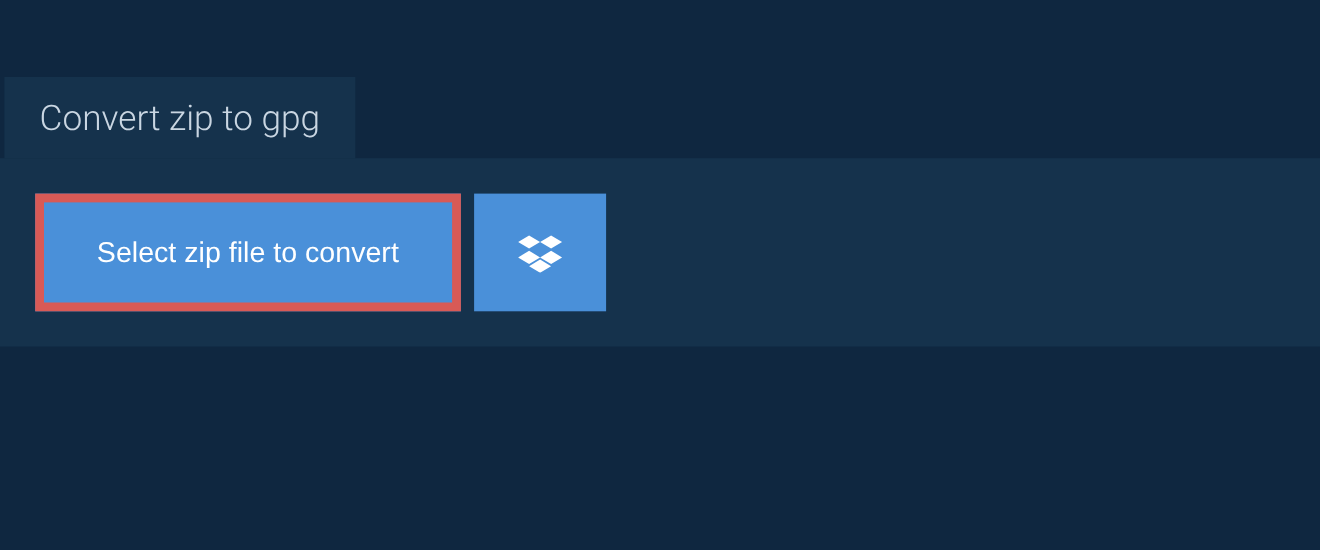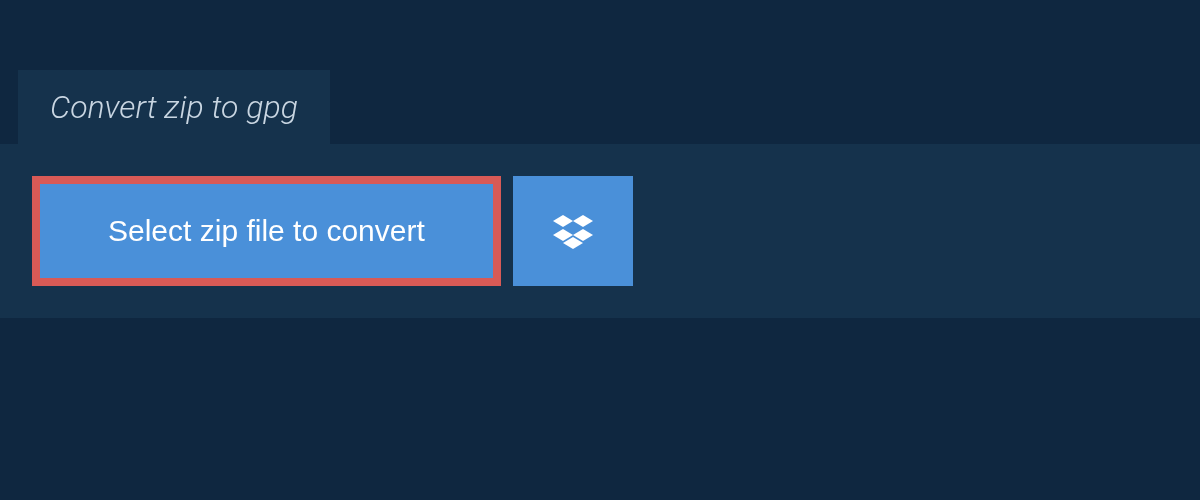--- a/index.html
+++ b/index.html
@@ -22,37 +22,36 @@
     .tab-bar {
       display: flex;
       padding-top: 70px;
     }
     .tab {
       background: #15324c;
       color: #c9d6e2;
       font-size: 32px;
       font-weight: 300;
       padding: 18px 32px;
-      margin-left: 18px;
-      font-style: italic;
+      margin-left: 4px;
     }
     .content-panel {
       background: #15324c;
       padding: 32px 32px;
       display: flex;
       gap: 12px;
       align-items: stretch;
     }
     .select-button {
       background: #4a90d9;
       border: 8px solid #d85a56;
       color: #ffffff;
-      font-size: 30px;
+      font-size: 26px;
       font-weight: 300;
-      padding: 30px 68px;
+      padding: 30px 48px;
       cursor: pointer;
       display: flex;
       align-items: center;
       justify-content: center;
     }
     .dropbox-button {
       background: #4a90d9;
       border: none;
       color: #ffffff;
       width: 120px;

